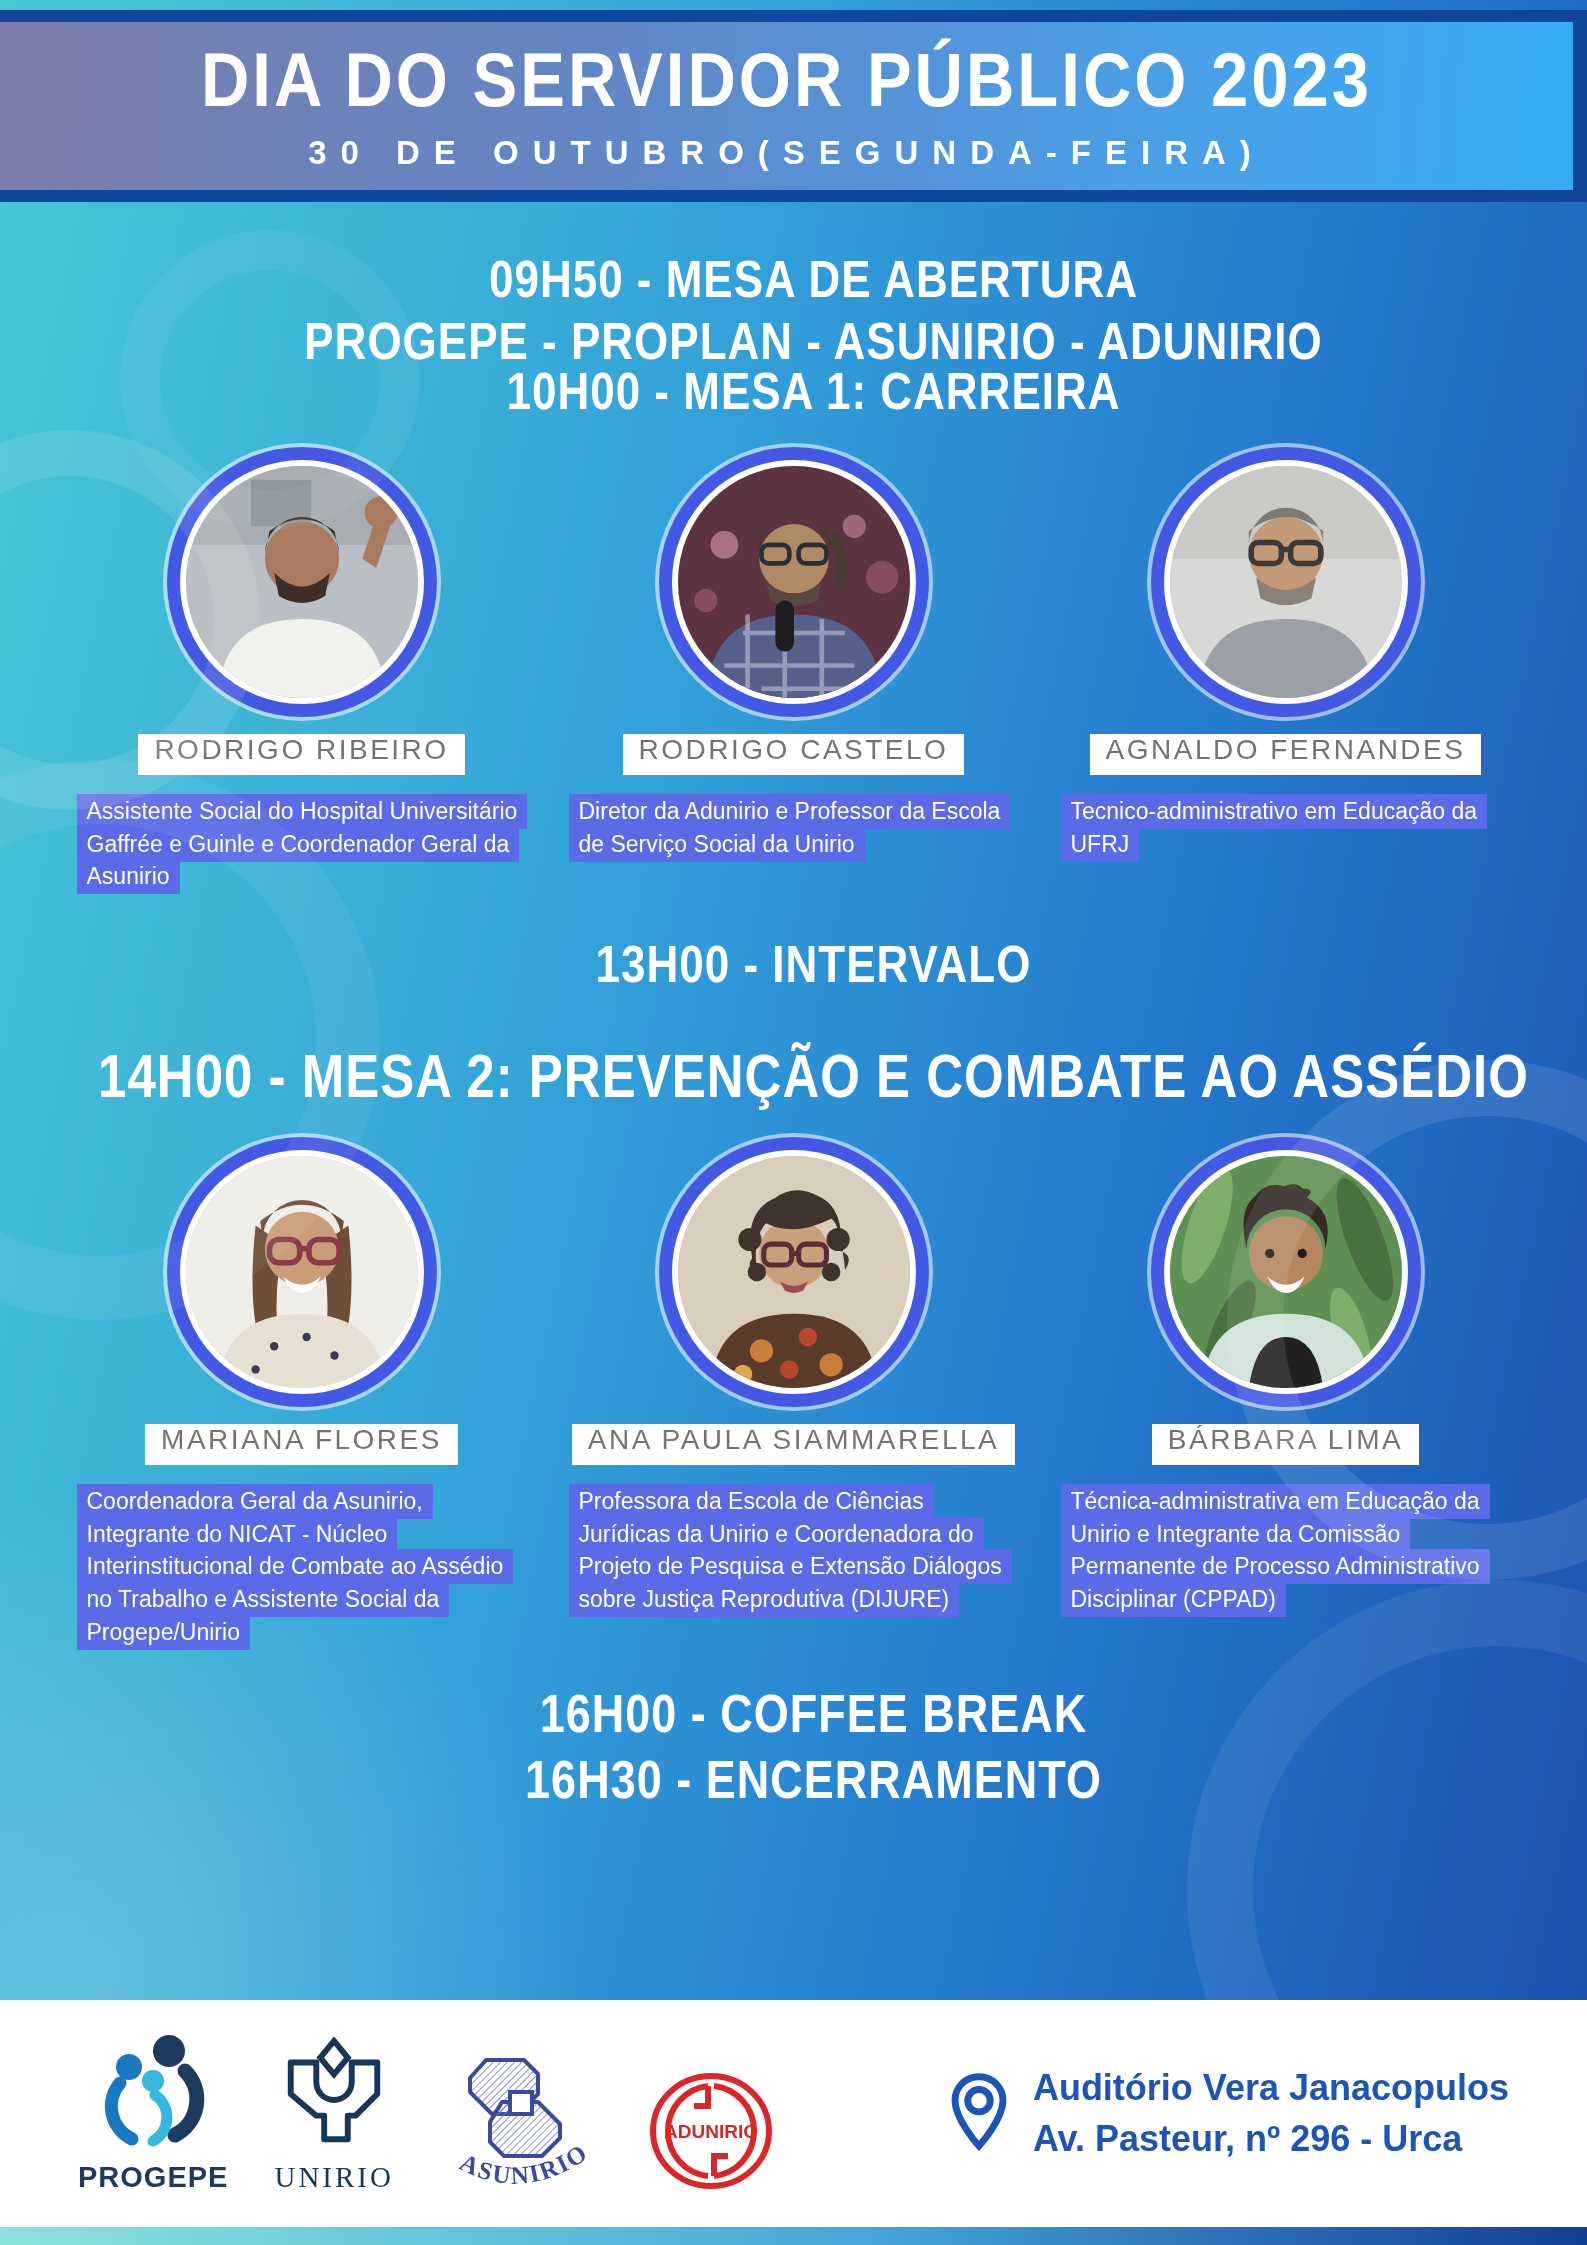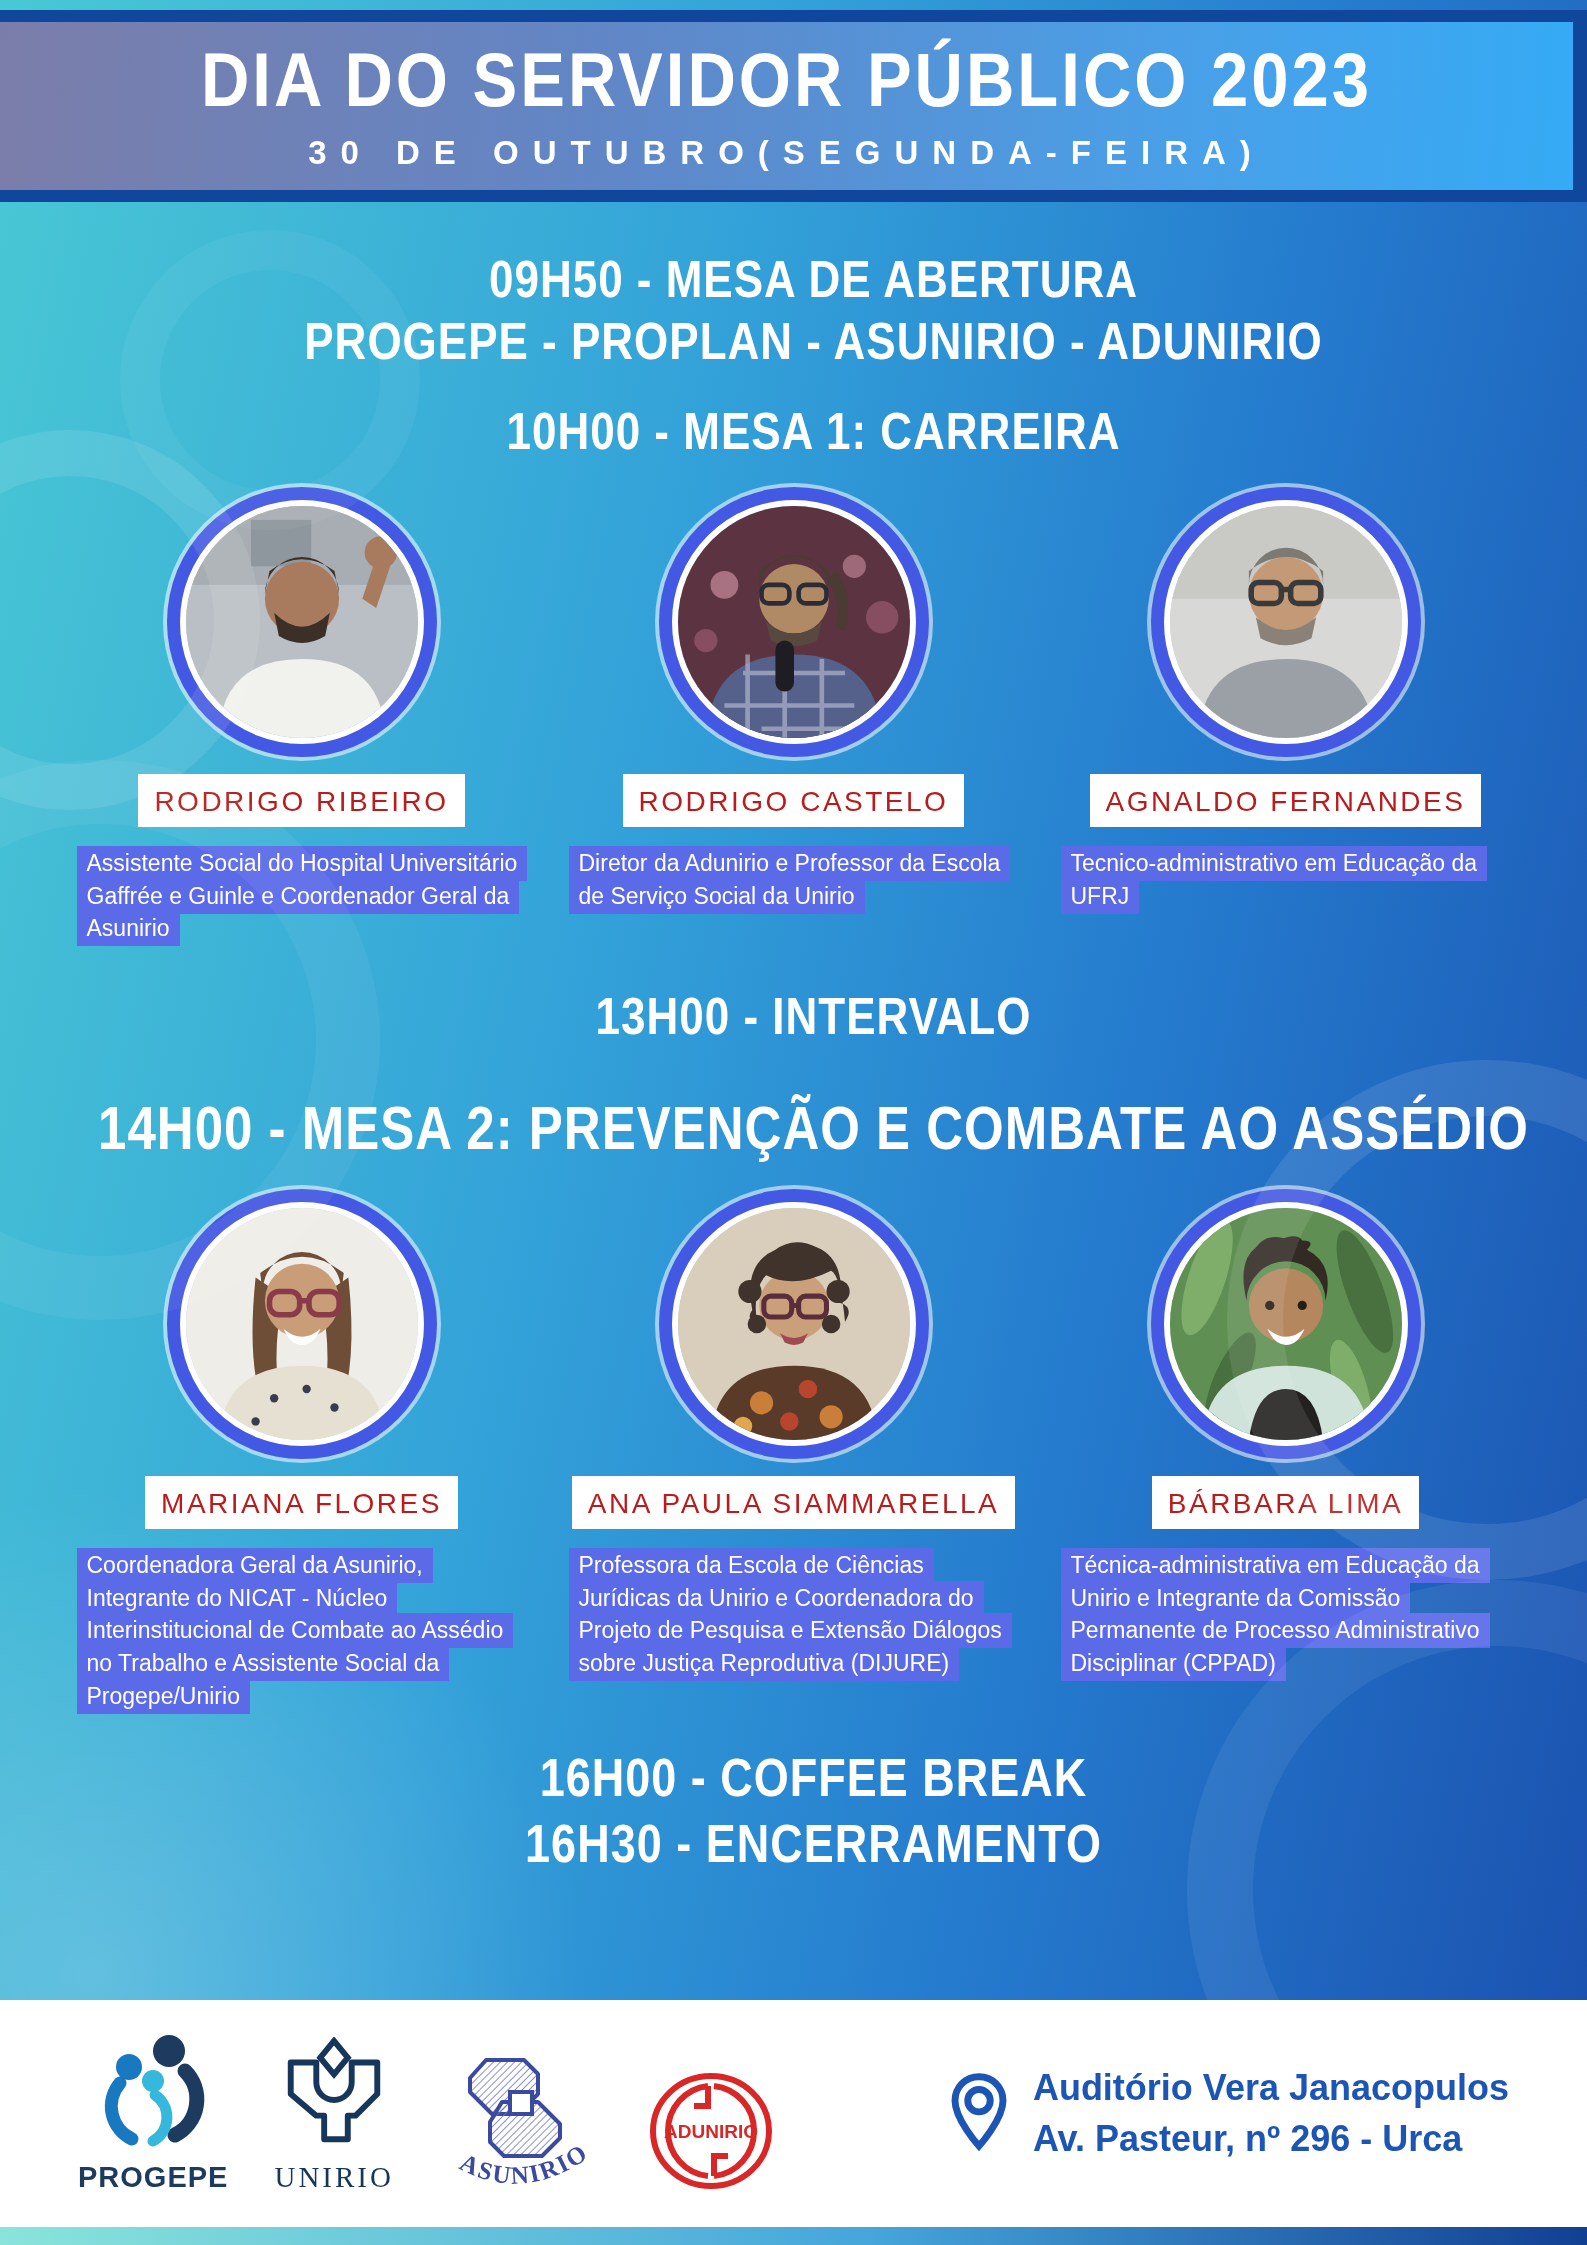--- a/index.html
+++ b/index.html
@@ -31,35 +31,35 @@
   }
   .title { color:#fff; font-size:67px; font-weight:bold; letter-spacing:3px; white-space:nowrap; }
   .title .cond { display:inline-block; transform:scaleY(1.12); }
   .subtitle { color:#fff; font-size:33px; font-weight:600; letter-spacing:14px; white-space:nowrap; }
 
   
   .heading { text-align:center; color:#fff; font-weight:bold;padding-left:40px; }
   .heading .cond { display:inline-block; transform:scaleY(1.18); letter-spacing:1px; white-space:nowrap; }
   .h-open1 { margin-top:52px; font-size:44px; }
   .h-open2 { margin-top:12px; font-size:44px; }
-  .h-mesa1 { margin-top:40px; font-size:44px; }
+  .h-mesa1 { font-size:44px; }
   .h-intervalo { margin-top:46px; font-size:44px; }
   .h-mesa2 { margin-top:58px; font-size:51px; }
   .h-coffee { margin-top:40px; font-size:45px;text-decoration:underline; }
   .h-closing { margin-top:14px; font-size:45px; }
 
   
   .speakers-row { display:flex; justify-content:center; margin-top:34px; padding:0 36px; }
   .speaker { width:492px; display:flex; flex-direction:column; align-items:center; }
   .photo-wrap { margin-top:10px; width:244px; height:244px; border-radius:50%;
     border:6px solid #ffffff; box-shadow:0 0 0 13px #4459e3, 0 0 0 17px rgba(255,255,255,0.55);
     overflow:hidden; background:#ccc; }
   .photo-wrap svg { display:block; width:100%; height:100%; }
-  .name-tag { margin-top:30px; display:inline-block; background:#ffffff; color:#b91c1c;
-    font-size:28px; letter-spacing:2.5px; padding:12px 16px 9px; white-space:nowrap; }
+  .name-tag { margin-top:30px; display:inline-block; background:#ffffff; color:#737373;
+    font-size:28px; letter-spacing:2.5px; padding:0 16px 9px; white-space:nowrap; }
   .desc { margin-top:20px; max-width:450px; text-align:left; font-size:23px; line-height:1.42; color:#fff; }
   .desc .hl { background:#5b6be8; padding:4px 10px 5px;
     -webkit-box-decoration-break:clone; box-decoration-break:clone; }
 
   
   .footer { position:absolute; left:0; right:0; bottom:18px; height:227px; background:#ffffff;
     display:flex; align-items:center; padding:0 78px; }
   .logos { display:flex; align-items:flex-end; gap:46px; }
   .logo-block { display:flex; flex-direction:column; align-items:center; }
   .logo-label-unirio { font-family:"Liberation Serif", serif; font-size:29px; color:#17365c; letter-spacing:3px; margin-top:6px; }

